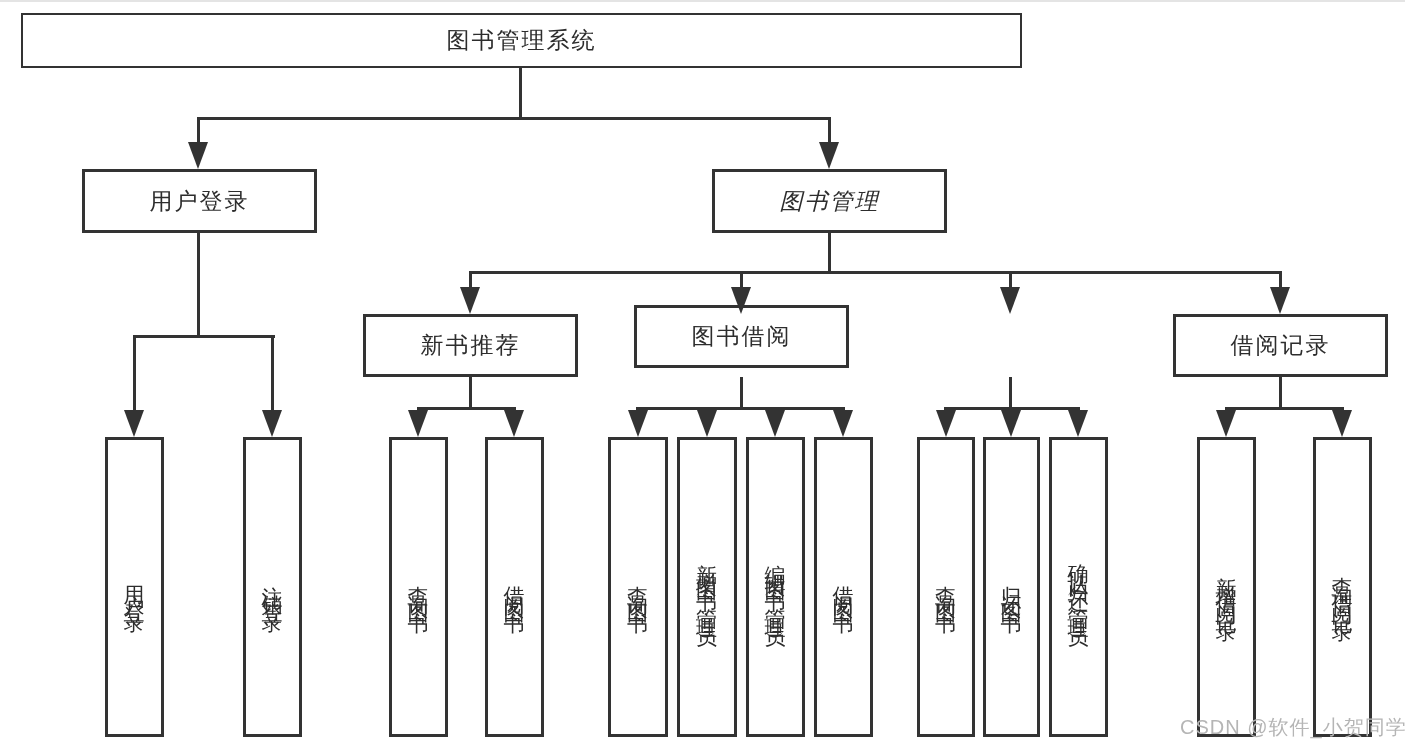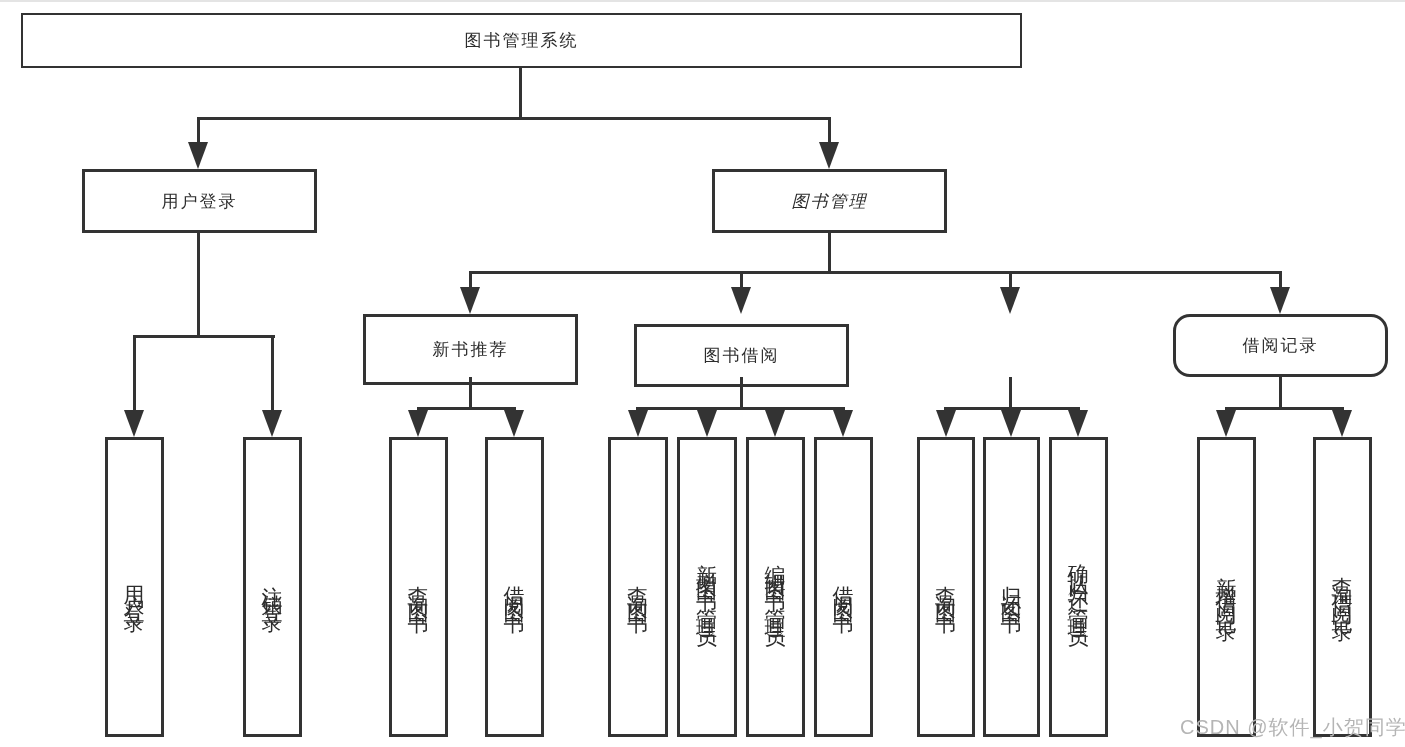--- a/index.html
+++ b/index.html
@@ -9,21 +9,21 @@
     font-family:"Liberation Sans","DejaVu Sans",sans-serif;
   }
   .stage{position:absolute;left:0;top:0;width:1405px;height:747px;}
   .top-edge{position:absolute;left:0;top:0;width:1405px;height:2px;background:#e4e4e4;}
   .box{
     position:absolute;box-sizing:border-box;background:#ffffff;
     border:3px solid #333333;display:flex;align-items:center;justify-content:center;
     color:#2d2d2d;
   }
   .box.root{border-width:2px;}
-  .hlabel{font-size:17px;letter-spacing:2px;white-space:nowrap;}
+  .hlabel{font-size:23px;letter-spacing:2px;white-space:nowrap;}
   .vlabel{
     writing-mode:vertical-rl;
     font-size:21px;letter-spacing:9px;line-height:1;white-space:nowrap;
   }
   .hline,.vline{position:absolute;background:#333333;}
   .hline{height:3px;}
   .vline{width:3px;}
   .arrow{
     position:absolute;width:0;height:0;
     border-left:10px solid transparent;border-right:10px solid transparent;
@@ -44,27 +44,27 @@
     <span class="hlabel">图书管理系统</span>
   </div>
 
   <div class="box" style="left:82px;top:169px;width:235px;height:64px;">
     <span class="hlabel">用户登录</span>
   </div>
   <div class="box" style="left:712px;top:169px;width:235px;height:64px;font-style:italic;">
     <span class="hlabel">图书管理</span>
   </div>
 
-  <div class="box" style="left:363px;top:314px;width:215px;height:71px;">
+  <div class="box" style="left:363px;top:314px;width:215px;height:63px;">
     <span class="hlabel">新书推荐</span>
   </div>
-  <div class="box" style="left:634px;top:324px;width:215px;height:63px;">
+  <div class="box" style="left:634px;top:305px;width:215px;height:63px;">
     <span class="hlabel">图书借阅</span>
   </div>
-  <div class="box" style="left:1173px;top:314px;width:215px;height:63px;border-radius:17px;">
+  <div class="box" style="left:1173px;top:314px;width:215px;height:63px;">
     <span class="hlabel">借阅记录</span>
   </div>
 
   <div class="box" style="left:105px;top:437px;width:59px;height:300px;">
     <span class="vlabel">用户登录</span>
   </div>
   <div class="box" style="left:243px;top:437px;width:59px;height:300px;">
     <span class="vlabel">注销登录</span>
   </div>
 

